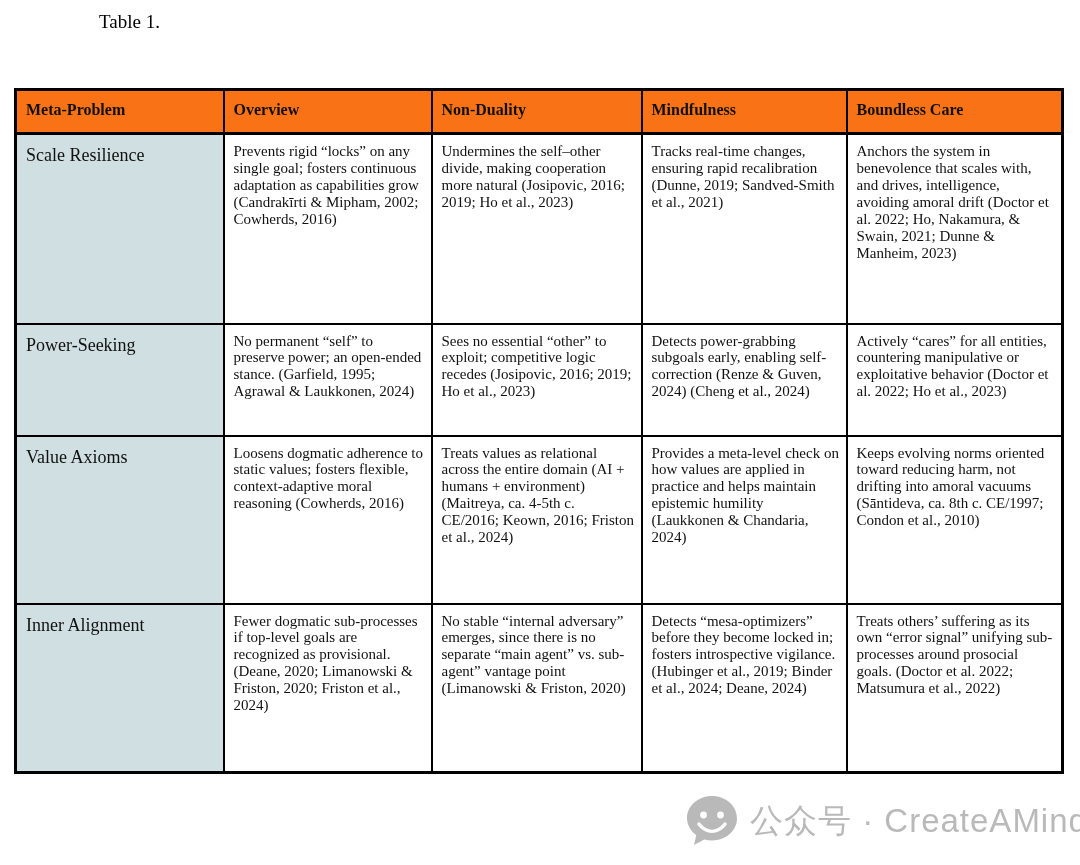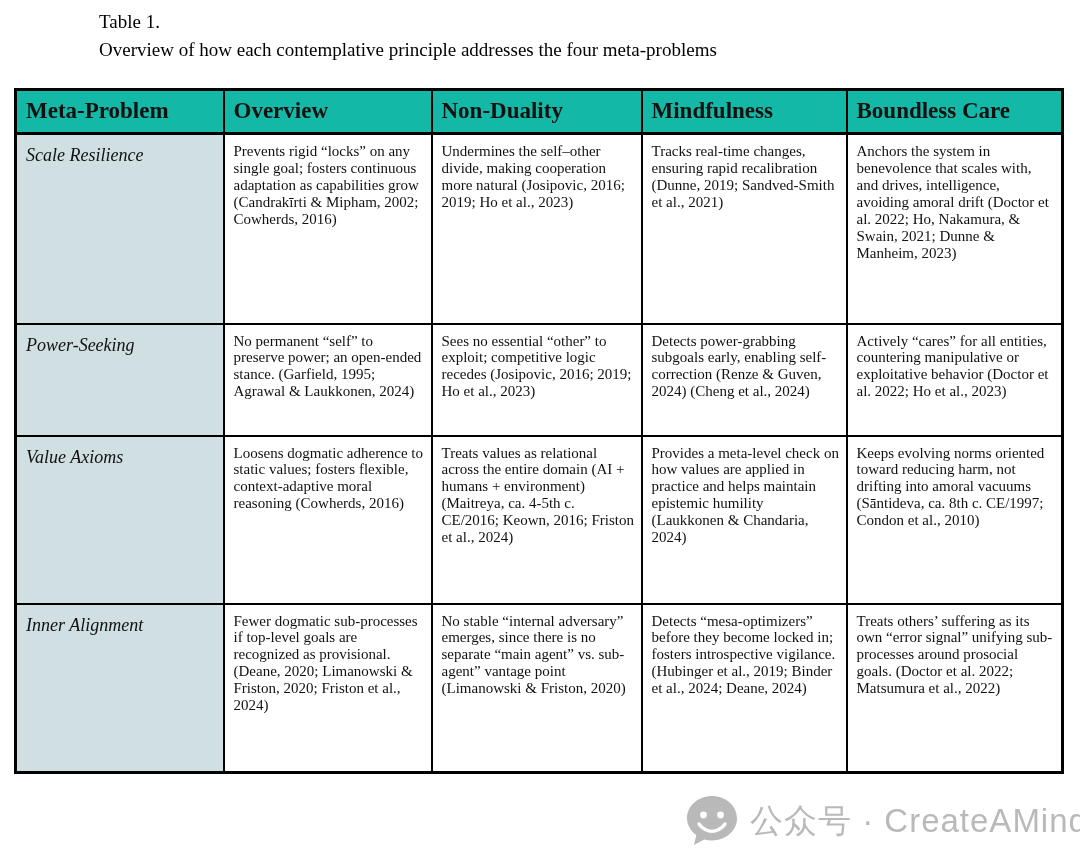--- a/index.html
+++ b/index.html
@@ -36,32 +36,31 @@
   .meta-table th, .meta-table td {
     border: 2px solid #000000;
     vertical-align: top;
     text-align: left;
     padding: 6px 6px 6px 9px;
     font-size: 15px;
     line-height: 1.13;
     overflow: hidden;
   }
   .meta-table thead th {
-    background: #14b8a6;
+    background: #f97316;
     font-weight: bold;
-    font-size: 23px;
+    font-size: 16px;
     vertical-align: middle;
     height: 44px;
     border-bottom: 3px solid #000000;
     padding-top: 4px;
   }
   .meta-table tbody th.row-label {
     background: #d0dfe2;
     font-weight: normal;
-    font-style: italic;
     font-size: 18px;
     padding-top: 10px;
   }
   .meta-table tbody tr:nth-child(1) { height: 190px; }
   .meta-table tbody tr:nth-child(2) { height: 112px; }
   .meta-table tbody tr:nth-child(3) { height: 168px; }
   .meta-table tbody tr:nth-child(4) { height: 169px; }
   .meta-table td { padding-top: 8px; }
 
   .watermark {
@@ -81,21 +80,20 @@
     color: #8f8f8f;
     white-space: nowrap;
     letter-spacing: 1px;
   }
 </style>
 </head>
 <body>
 
 <div class="title-block">
   <div class="title-line">Table 1.</div>
-  <div class="title-line">Overview of how each contemplative principle addresses the four meta-problems</div>
 </div>
 
 <table class="meta-table">
   <colgroup>
     <col style="width:208px">
     <col style="width:208px">
     <col style="width:210px">
     <col style="width:205px">
     <col style="width:216px">
   </colgroup>

